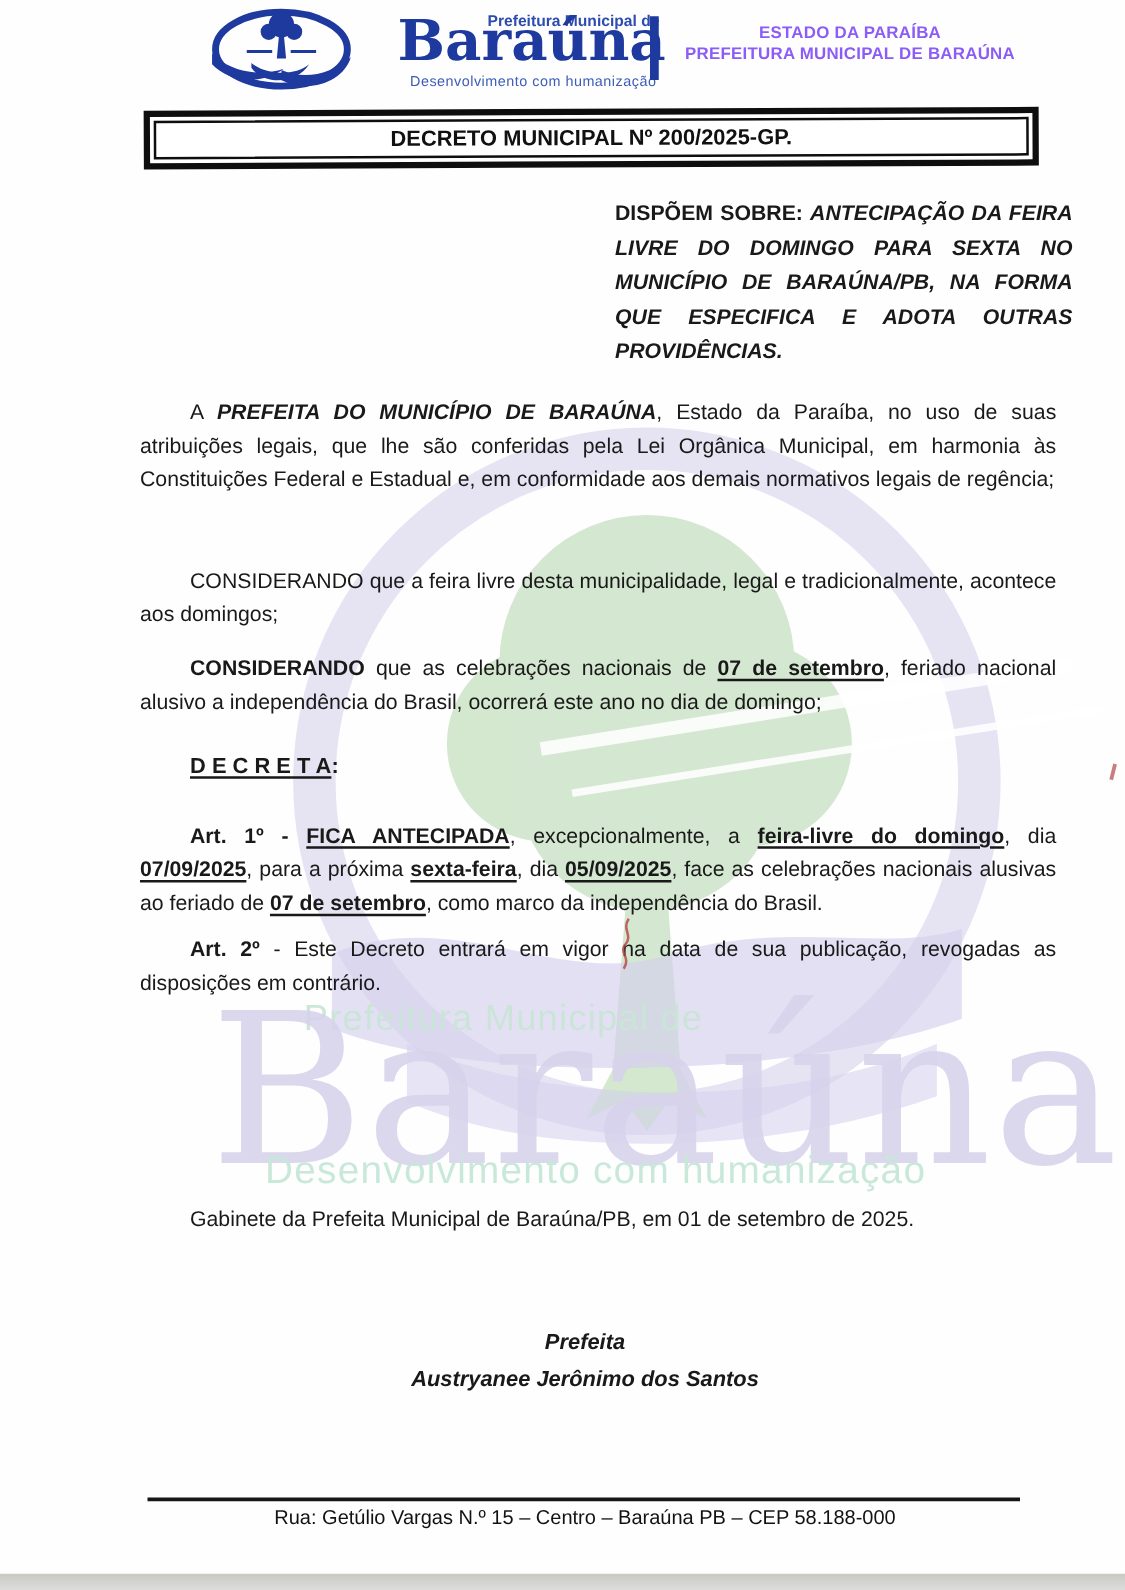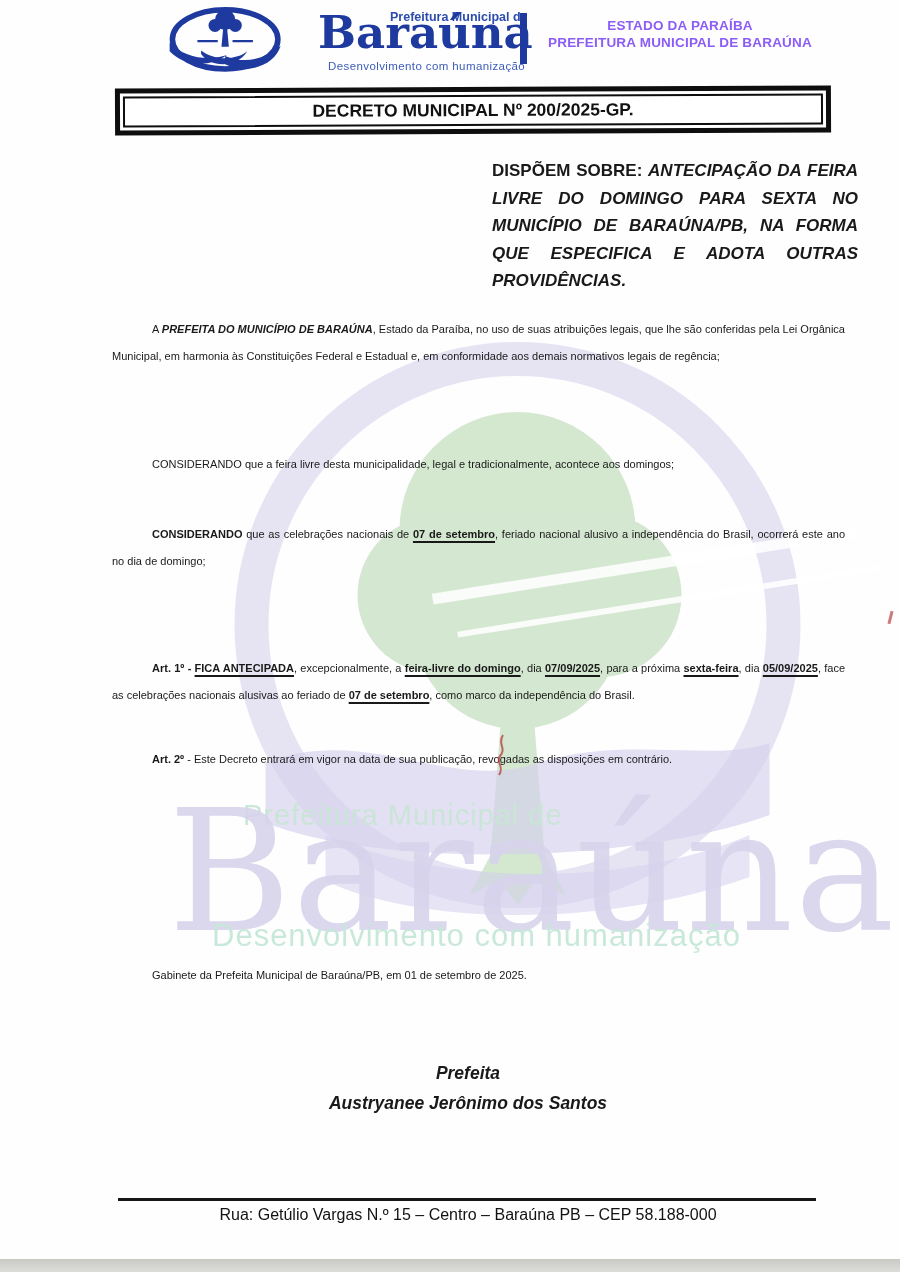--- a/index.html
+++ b/index.html
@@ -35,21 +35,21 @@
              font-weight:bold;color:#8b5cf6;font-size:13.5px;line-height:17px;letter-spacing:.2px;}
   
   .title-box{position:absolute;left:115px;top:87px;width:716px;height:47px;border:5px solid #0e0e0e;
              background:#fff;box-sizing:border-box;transform:rotate(-.25deg);}
   .title-box-inner{position:absolute;inset:3px;border:2px solid #0e0e0e;display:flex;align-items:center;
                    justify-content:center;font-weight:bold;font-size:17.5px;color:#111;}
   
   .subject{position:absolute;left:459px;top:157px;width:366px;font-size:17px;font-weight:bold;
            line-height:27.5px;text-align:justify;margin-left:33px;}
   
-  .para{position:absolute;left:112px;width:733px;font-size:11px;line-height:27px;text-align:justify;margin:0;}
+  .para{position:absolute;left:112px;width:733px;font-size:17px;line-height:27px;text-align:justify;margin:0;}
   .indent{text-indent:40px;}
   .p-preamble{top:316px;}
   .p-cons1{top:451px;}
   .p-cons2{top:521px;}
   .p-decreta{top:599px;text-align:left;font-size:17.5px;}
   .p-art1{top:655px;}
   .p-art2{top:746px;}
   .closing{position:absolute;left:112px;top:838px;width:733px;font-size:17px;line-height:28px;
            padding-left:40px;box-sizing:border-box;}
   .p-gabinete{top:962px;}
@@ -121,20 +121,21 @@
 
     <div class="title-box">
       <div class="title-box-inner">DECRETO MUNICIPAL Nº 200/2025-GP.</div>
     </div>
 
     <div class="subject"><span class="b">DISPÕEM SOBRE: </span><span class="b i">ANTECIPAÇÃO DA FEIRA LIVRE DO DOMINGO PARA SEXTA NO MUNICÍPIO DE BARAÚNA/PB, NA FORMA QUE ESPECIFICA E ADOTA OUTRAS PROVIDÊNCIAS.</span></div>
 
     <p class="para indent p-preamble"><span>A </span><span class="b i">PREFEITA DO MUNICÍPIO DE BARAÚNA</span><span>, Estado da Paraíba, no uso de suas atribuições legais, que lhe são conferidas pela Lei Orgânica Municipal, em harmonia às Constituições Federal e Estadual e, em conformidade aos demais normativos legais de regência;</span></p>
     <p class="para indent p-cons1"><span>CONSIDERANDO que a feira livre desta municipalidade, legal e tradicionalmente, acontece aos domingos;</span></p>
     <p class="para indent p-cons2"><span class="b">CONSIDERANDO</span><span> que as celebrações nacionais de </span><span class="b u">07 de setembro</span><span>, feriado nacional alusivo a independência do Brasil, ocorrerá este ano no dia de domingo;</span></p>
+    <p class="para indent p-decreta"><span class="b u">D E C R E T A</span><span class="b">:</span></p>
     <p class="para indent p-art1"><span class="b">Art. 1º</span><span class="b"> - </span><span class="b u">FICA ANTECIPADA</span><span>, excepcionalmente, a </span><span class="b u">feira-livre do domingo</span><span>, dia </span><span class="b u">07/09/2025</span><span>, para a próxima </span><span class="b u">sexta-feira</span><span>, dia </span><span class="b u">05/09/2025</span><span>, face as celebrações nacionais alusivas ao feriado de </span><span class="b u">07 de setembro</span><span>, como marco da independência do Brasil.</span></p>
     <p class="para indent p-art2"><span class="b">Art. 2º</span><span> - Este Decreto entrará em vigor na data de sua publicação, revogadas as disposições em contrário.</span></p>
     <p class="para indent p-gabinete"><span>Gabinete da Prefeita Municipal de Baraúna/PB, em 01 de setembro de 2025.</span></p>
 
     <div class="signature">
       <div>Prefeita</div>
       <div>Austryanee Jerônimo dos Santos</div>
     </div>
 
     <div class="footer-rule"></div>

